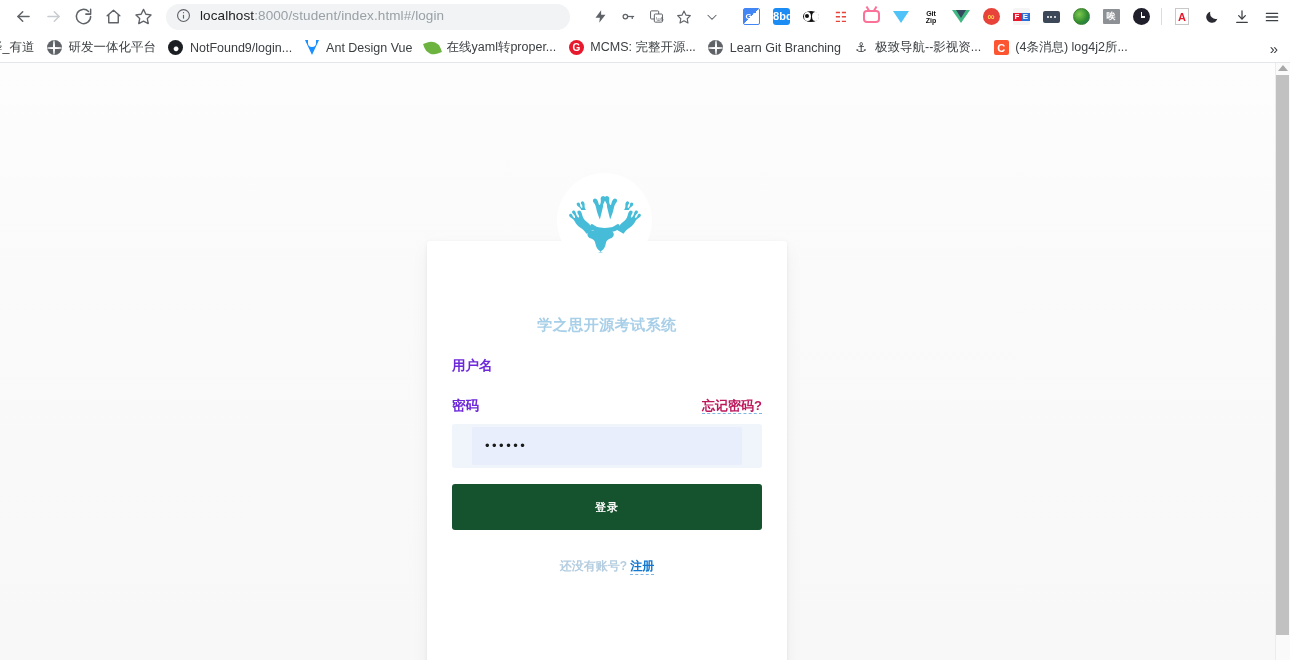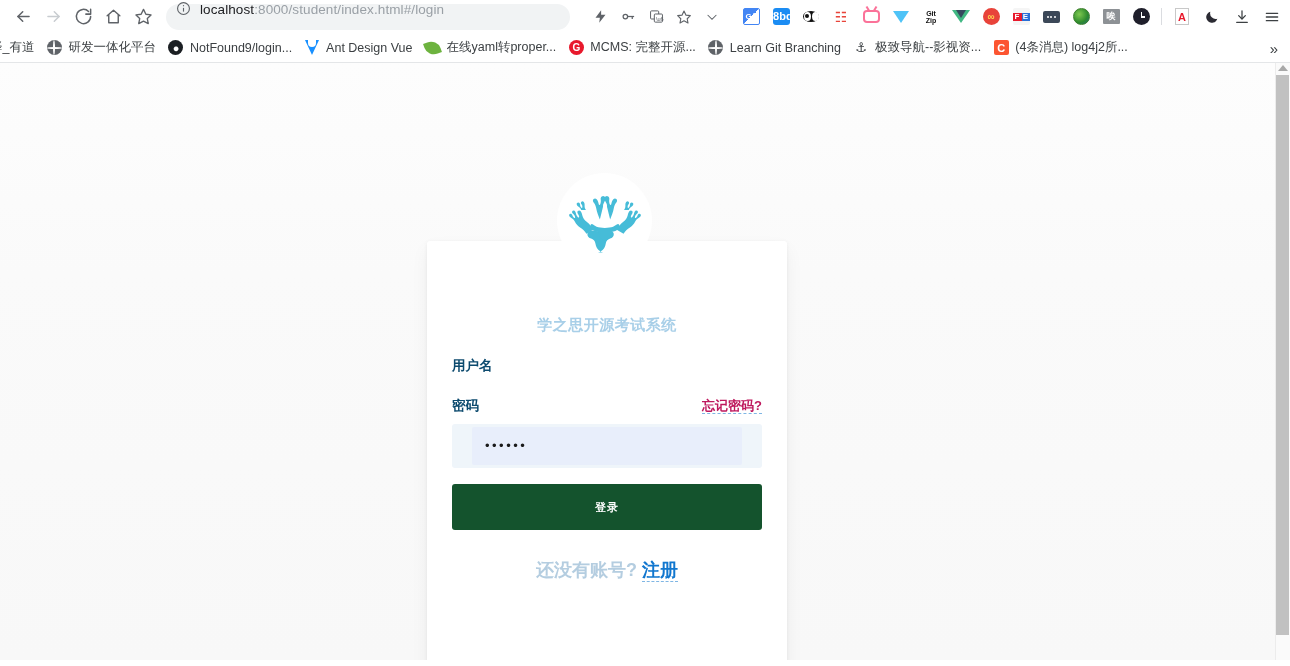--- a/index.html
+++ b/index.html
@@ -32,22 +32,22 @@
   .nav-btn.disabled { color: #c8ccd0; }
   .nav-btn svg { display: block; }
 
   .omnibox {
     flex: 0 0 auto;
     width: 404px;
     height: 26px;
     background: #f1f3f4;
     border-radius: 13px;
     display: flex;
-    align-items: flex-end;
-    padding: 13px 10px;
+    align-items: flex-start;
+    padding: 4px 10px;
     margin-left: 8px;
     margin-right: 4px;
   }
   .omnibox .info-icon {
     width: 16px; height: 16px;
     flex: 0 0 auto;
     margin-right: 8px;
     color: #5f6368;
   }
   .url-text {
@@ -261,21 +261,21 @@
 
   .field-group { margin-top: 22px; position: relative; }
   .field-head {
     display: flex;
     align-items: baseline;
     justify-content: space-between;
     height: 18px;
   }
   .field-label {
     font-size: 13.5px;
-    color: #0c4a6e;
+    color: #6d28d9;
     font-weight: bold;
   }
   .forgot-link {
     font-size: 13px;
     font-weight: bold;
     color: #be185d;
     border-bottom: 1px dashed #7fb6e4;
     line-height: 15px;
     cursor: pointer;
   }
@@ -345,21 +345,21 @@
     font-size: 11px;
     font-weight: bold;
     font-family: "Liberation Sans", sans-serif;
     cursor: pointer;
     letter-spacing: 1px;
   }
 
   .signup-row {
     margin-top: 28px;
     text-align: center;
-    font-size: 18px;
+    font-size: 12px;
     color: #b4cde0;
     font-weight: bold;
   }
   .signup-link {
     color: #1177cf;
     border-bottom: 1px dashed #7fb6e4;
     padding-bottom: 1px;
     cursor: pointer;
   }
 </style>

